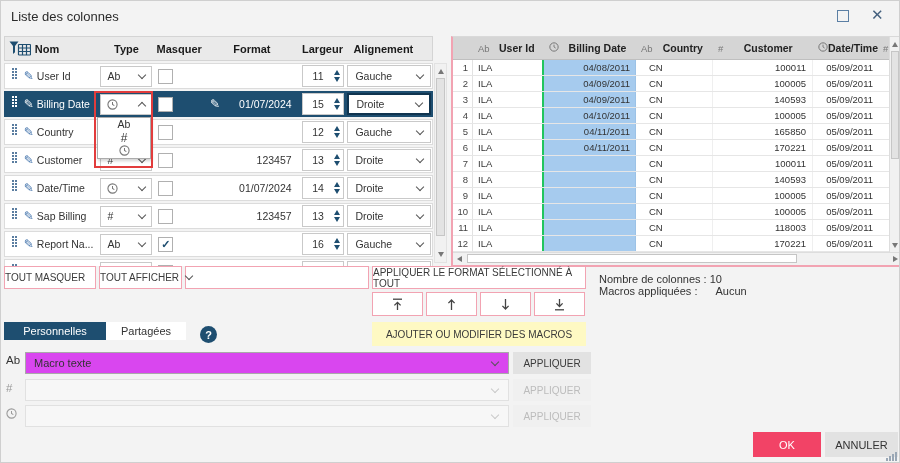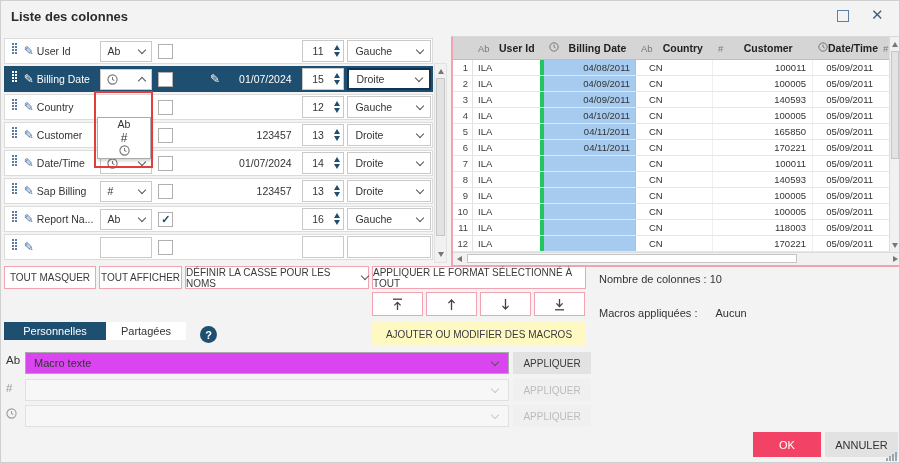--- a/index.html
+++ b/index.html
@@ -1,20 +1,20 @@
 <!DOCTYPE html>
 <html><head>
 <meta charset="utf-8">
 <style>
   *{box-sizing:border-box;margin:0;padding:0}
   html,body{width:900px;height:463px}
   body{position:relative;background:#f3f3f3;font-family:"Liberation Sans",sans-serif;font-size:11px;color:#333;overflow:hidden;border:1px solid #cfcfcf}
 
   
-  .dlg-title{position:absolute;left:10px;top:8px;font-size:13px;font-weight:700;color:#2b2b2b}
+  .dlg-title{position:absolute;left:10px;top:8px;font-size:13px;font-weight:400;color:#2b2b2b}
   .win-max{position:absolute;left:836px;top:9px;width:12px;height:12px;border:1.5px solid #5b7fa4}
   .win-close{position:absolute;left:870px;top:4px;font-size:15px;color:#44607e;line-height:20px}
 
   
   .lt{position:absolute;left:3px;top:35px;width:443px;height:230px;overflow:hidden}
   .lt-head{display:flex;align-items:center;height:25px;background:#eaeaea;border:1px solid #d4d4d4;width:429px;font-weight:bold;color:#1a1a1a;font-size:11px}
   .h-icon{width:30px;display:flex;justify-content:center}
   .h-nom{width:64px}.h-type{width:56px;text-align:center}.h-masquer{width:50px;text-align:center}
   .h-format{width:96px;text-align:center}.h-largeur{width:46px;text-align:center}.h-align{width:87px;padding-left:8px}
   .lt-row{display:flex;align-items:center;height:26px;background:#fff;border:1px solid #dcdcdc;margin-top:2px;width:429px;color:#333}
@@ -55,34 +55,34 @@
   
   .rg{position:absolute;left:450px;top:35px;width:450px;height:231px;background:#fff;border-left:2px solid #f2a3b2;border-bottom:2px solid #f2a3b2;border-top:1px solid #d9d9d9;overflow:hidden}
   .rg-head{display:flex;align-items:center;height:23px;background:#d5d5d5;border-bottom:1px solid #bfbfbf;font-size:10.5px;width:436px}
   .gh{display:flex;align-items:center;height:100%}
   .gh .t-ic{color:#787878;font-size:9.5px;padding-left:5px}
   .gh .lbl{font-weight:bold;color:#222;margin:0 auto}
   .gh-num{width:20px}.gh-user{width:71px}.gh-billing{width:92px}.gh-country{width:77px}.gh-customer{width:100px}.gh-datetime{width:65px}.gh-part{width:11px;overflow:hidden}
   .g-row{display:flex;height:16px;border-bottom:1px solid #e6e6e6;font-size:9.5px;align-items:stretch;background:#fff;width:436px}
   .g-row > span{display:flex;align-items:center}
   .g-num{width:20px;justify-content:flex-end;padding-right:4px;color:#444;border-right:1px solid #e2e2e2}
-  .g-user{width:71px;padding-left:5px;border-right:4px solid #22c55e}
+  .g-user{width:71px;padding-left:5px;border-right:2px solid #22c55e}
   .g-billing{width:92px;justify-content:flex-end;padding-right:5px;background:#a6cbee;border-right:1px solid #9cc2e6}
   .g-country{width:77px;padding-left:13px;border-right:1px solid #efefef}
   .g-customer{width:100px;justify-content:flex-end;padding-right:6px;border-right:1px solid #efefef}
   .g-datetime{width:65px;justify-content:flex-end;padding-right:5px}
   .rg-vs{position:absolute;right:0;top:0;width:12px;height:216px;background:#f1f1f1;border-left:1px solid #ddd}
   .rg-hs{position:absolute;left:0;bottom:0;width:448px;height:13px;background:#f1f1f1;border-top:1px solid #ddd}
   .hs-thumb{position:absolute;left:14px;top:1px;width:330px;height:9px;background:#fff;border:1px solid #c5c5c5}
   .hs-ar{position:absolute;top:3px;width:0;height:0;border-top:3.5px solid transparent;border-bottom:3.5px solid transparent}
   .hs-ar.lt{border-right:5px solid #777;left:4px}
   .hs-ar.rt{border-left:5px solid #777;right:3px}
 
   
-  .abtn{position:absolute;top:265px;height:23px;background:#fff;border:1.5px solid #f2a3b2;color:#3a3a3a;font-size:10px;display:flex;align-items:center;justify-content:center;gap:6px;cursor:default}
+  .abtn{position:absolute;top:265px;height:23px;background:#fff;border:1.5px solid #f2a3b2;color:#3a3a3a;font-size:10px;display:flex;align-items:center;justify-content:flex-start;gap:6px;cursor:default}
   .mvbtn{position:absolute;top:291px;width:51px;height:24px;background:#fff;border:1.5px solid #f2a3b2;display:flex;align-items:center;justify-content:center}
 
   
   .info-line{position:absolute;left:598px;font-size:11px;color:#333}
 
   
   .tab{position:absolute;top:321px;height:18px;display:flex;align-items:center;justify-content:center;font-size:11px}
   .tab.active{background:#1e4e70;color:#fff}
   .tab.inactive{background:#fff;color:#333}
   .help{position:absolute;left:199px;top:325px;width:17px;height:17px;border-radius:50%;background:#1e4e70;color:#fff;font-weight:bold;font-size:11px;display:flex;align-items:center;justify-content:center}
@@ -103,20 +103,36 @@
   .grip-corner i{display:block;width:2px;background:#9aa7b5}
 </style>
 </head>
 <body>
 
 <div class="dlg-title">Liste des colonnes</div>
 <div class="win-max"></div>
 <div class="win-close">✕</div>
 
 <div class="lt">
+  <div class="lt-head">
+    <span class="h-icon">
+      <svg width="22" height="16" viewBox="0 0 22 16">
+          <path d="M0.5 0.5h9L6 5v6.2L4 13V5z" fill="#1e4e70"></path>
+          <g stroke="#1e4e70" stroke-width="1.2" fill="none">
+            <path d="M9.5 3.5h12M9.5 7h12M9.5 10.5h12M9.5 14h12M9.5 3.5v10.5M13.5 3.5v10.5M17.5 3.5v10.5M21.5 3.5v10.5"></path>
+          </g>
+        </svg>
+    </span>
+    <span class="h-nom">Nom</span>
+    <span class="h-type">Type</span>
+    <span class="h-masquer">Masquer</span>
+    <span class="h-format">Format</span>
+    <span class="h-largeur">Largeur</span>
+    <span class="h-align">Alignement</span>
+  </div>
 
   <div class="lt-row">
     <span class="c-grip">
         <i class="grip"></i>
       </span>
     <span class="c-pencil">✎</span>
     <span class="c-name">User Id</span>
     <span class="c-type">
         <span class="type-box">
           <span>Ab</span>
@@ -545,21 +561,20 @@
   </div>
 </div>
 
 <div class="abtn" style="left:3px;width:92px">
     <span>TOUT MASQUER</span>
   </div>
 <div class="abtn" style="left:98px;width:83px">
     <span>TOUT AFFICHER</span>
   </div>
 <div class="abtn" style="left:184px;width:184px">
-    <span>DÉFINIR LA CASSE POUR LES NOMS</span>
     <i class="chv"></i>
   </div>
 <div class="abtn" style="left:371px;width:214px">
     <span>APPLIQUER LE FORMAT SÉLECTIONNÉ À TOUT</span>
   </div>
 
 <div class="mvbtn" style="left:371px">
     <svg width="15" height="15" viewBox="0 0 15 15">
       <path d="M3 2.2h9" stroke="#444" stroke-width="1.3" fill="none"></path>
       <path d="M7.5 13V5.5M4.4 8.4l3.1-3.1 3.1 3.1" stroke="#444" stroke-width="1.3" fill="none"></path>
@@ -576,21 +591,21 @@
     </svg>
   </div>
 <div class="mvbtn" style="left:533px">
     <svg width="15" height="15" viewBox="0 0 15 15">
       <path d="M7.5 2v7.5M4.4 6.4l3.1 3.1 3.1-3.1" stroke="#444" stroke-width="1.3" fill="none"></path>
       <path d="M3 12.8h9" stroke="#444" stroke-width="1.3" fill="none"></path>
     </svg>
   </div>
 
 <div class="info-line" style="top:272px"><span>Nombre de colonnes :</span> <span>10</span></div>
-<div class="info-line" style="top:306px"><span>Macros appliquées :</span><span style="margin-left:18px">Aucun</span></div>
+<div class="info-line" style="top:284px"><span>Macros appliquées :</span><span style="margin-left:18px">Aucun</span></div>
 
 <div class="tab active" style="left:3px;width:102px">
     <span>Personnelles</span>
   </div>
 <div class="tab inactive" style="left:105px;width:80px">
     <span>Partagées</span>
   </div>
 <div class="help">?</div>
 <div class="addmac">
     <span>AJOUTER OU MODIFIER DES MACROS</span>

